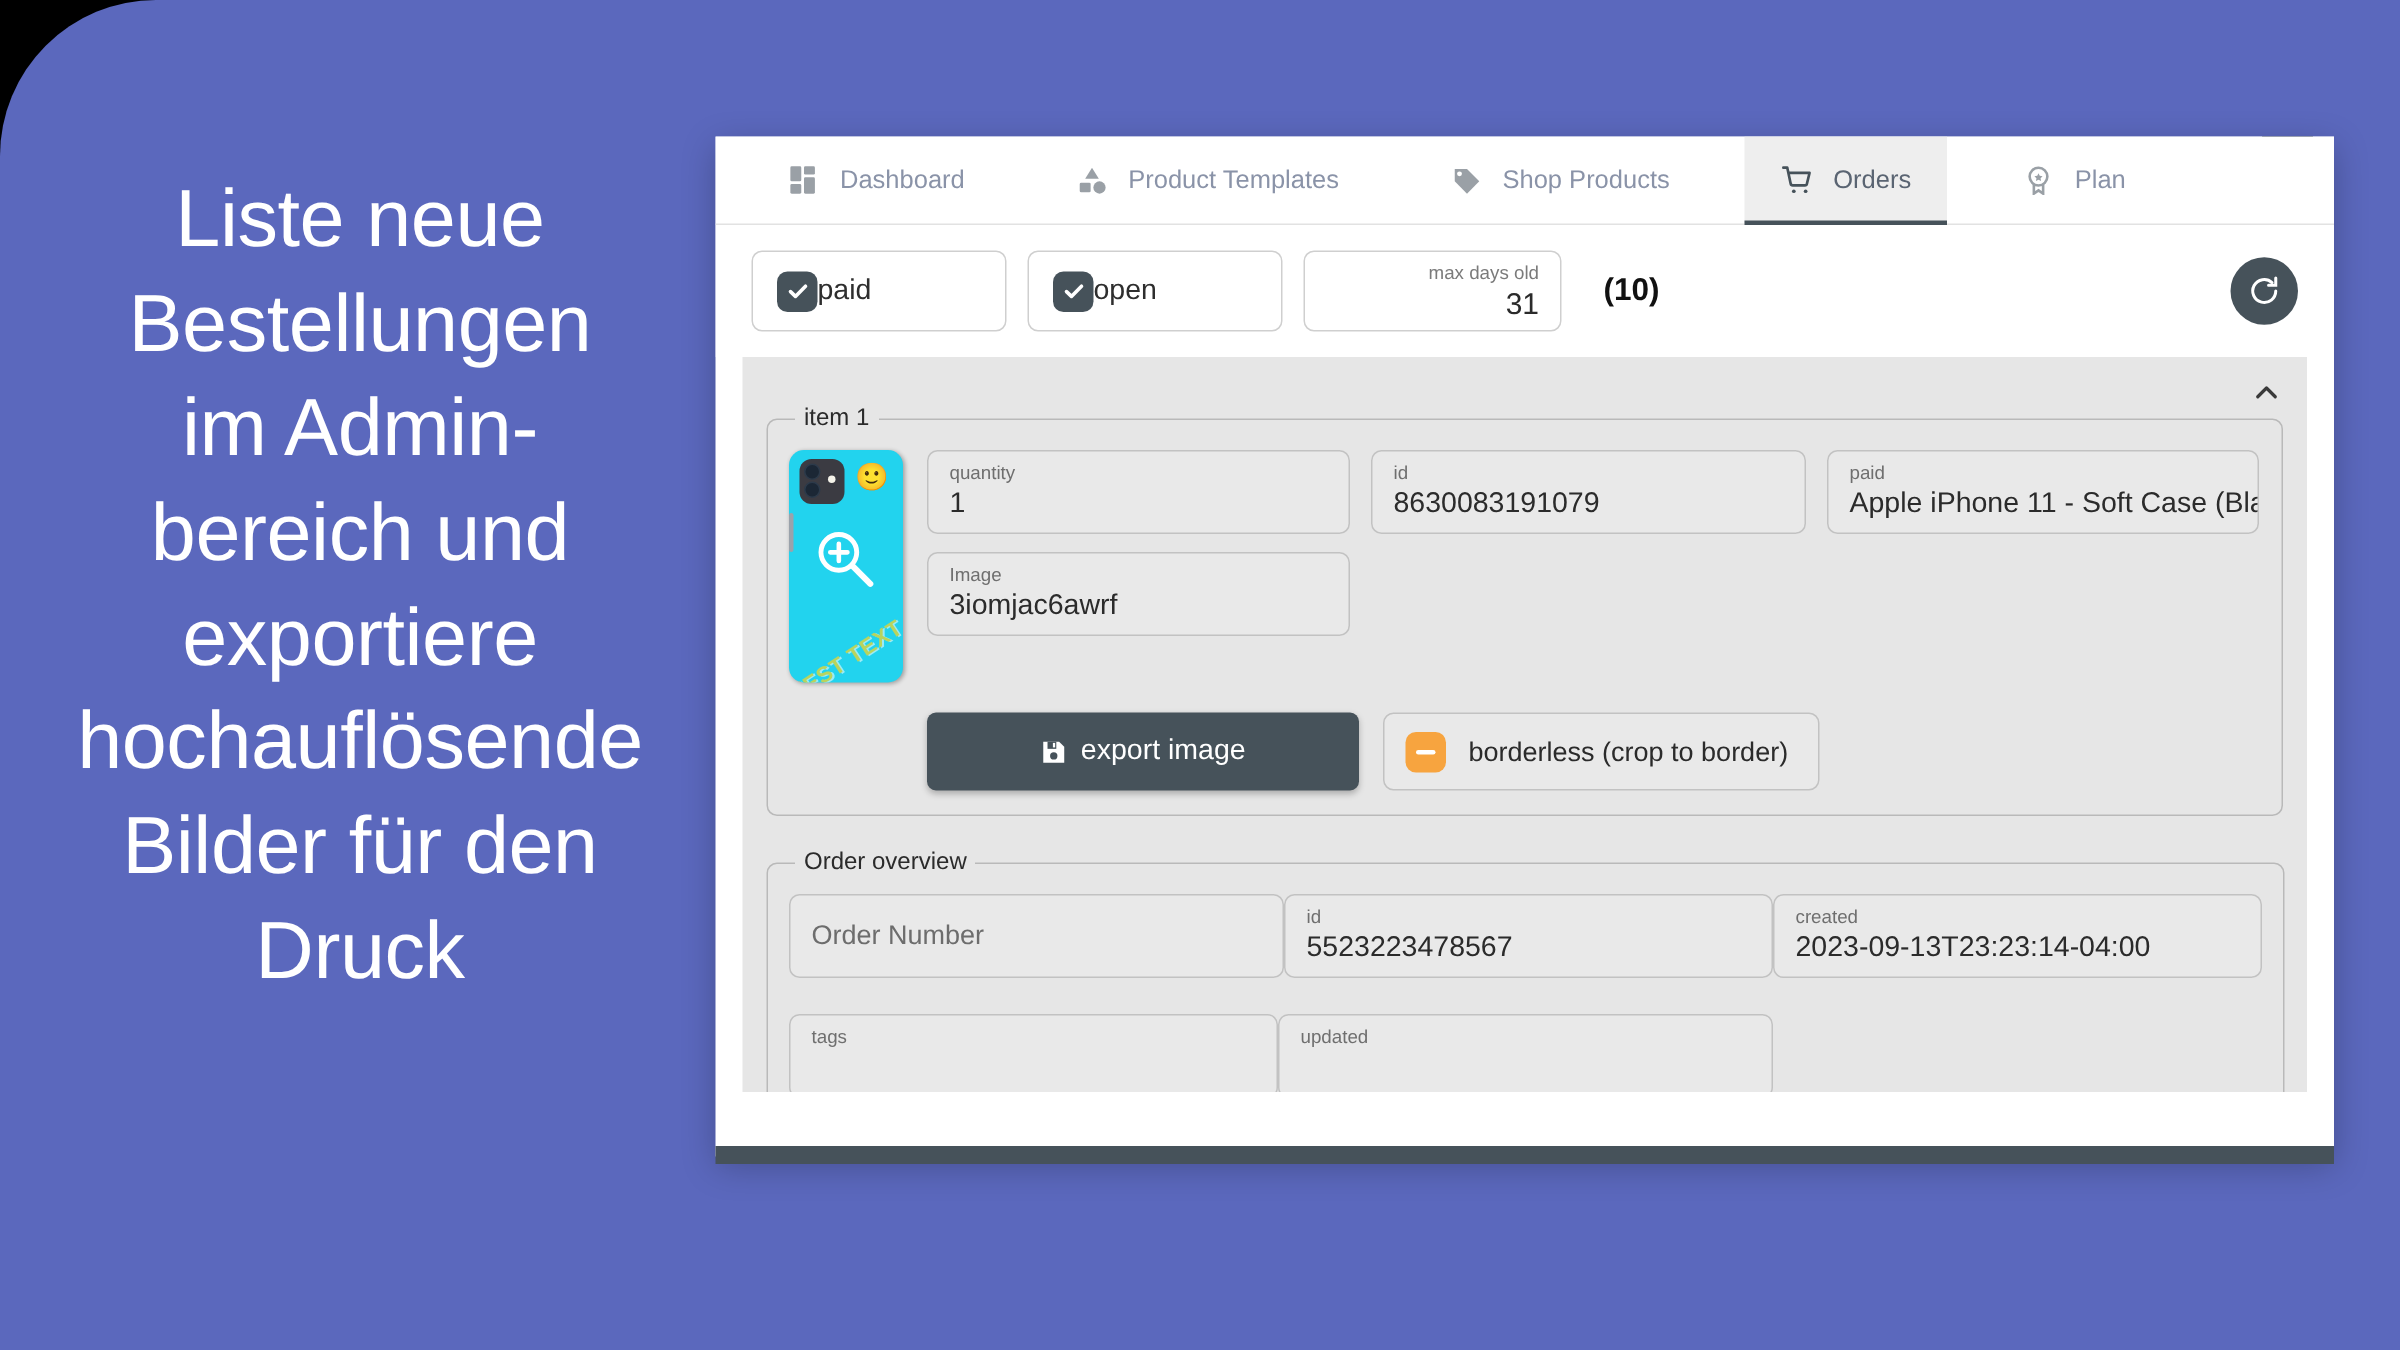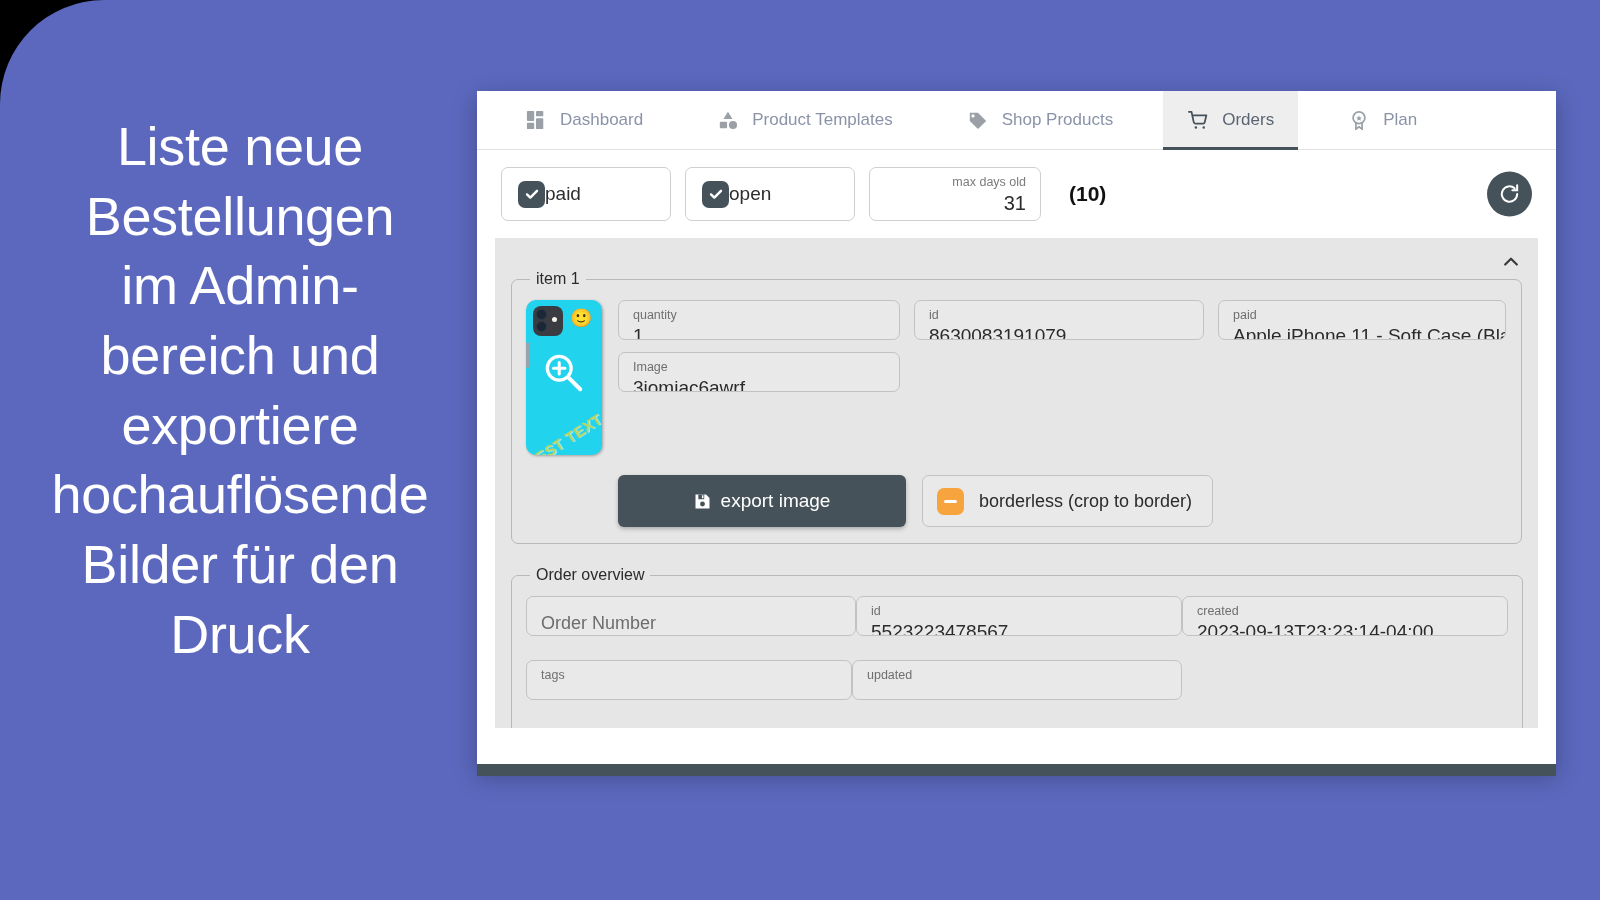--- a/index.html
+++ b/index.html
@@ -200,21 +200,21 @@
     position: absolute; left: 0; top: 42px;
     width: 3px; height: 26px; background: #9aa2ab; border-radius: 2px;
   }
 
   .fields { flex: 1 1 auto; }
   .frow { display: flex; gap: 14px; margin-bottom: 12px; }
   .tf {
     border: 1px solid #c2c2c2; border-radius: 7px;
     background: #e9e9e9;
     padding: 6px 14px 8px 14px;
-    height: 40px;
+    height: 56px;
     display: flex; flex-direction: column; justify-content: flex-start;
     cursor: text;
     overflow: hidden;
   }
   .tf .tlabel { font-size: 12.5px; color: #6f6f6f; line-height: 16px; }
   .tf .tvalue { font-size: 19px; color: #2b2b2b; line-height: 25px; white-space: nowrap; }
   .tf.w-quantity { width: 282px; }
   .tf.w-id { width: 290px; }
   .tf.w-title { width: 288px; }
   .tf.w-image { width: 282px; }

